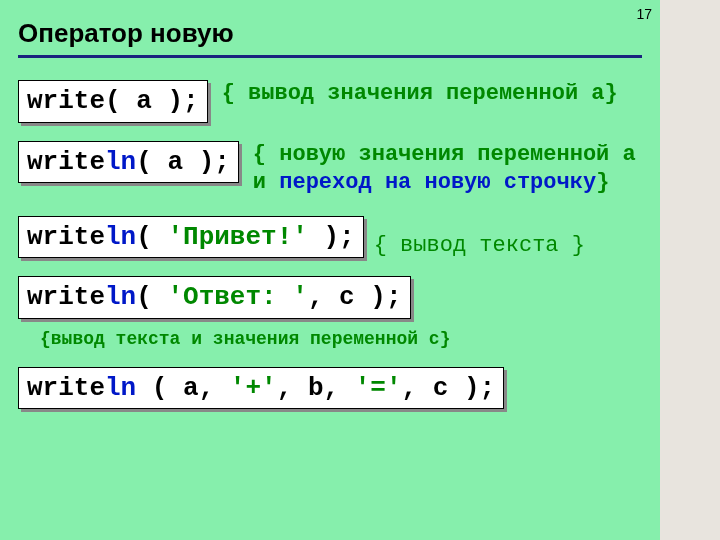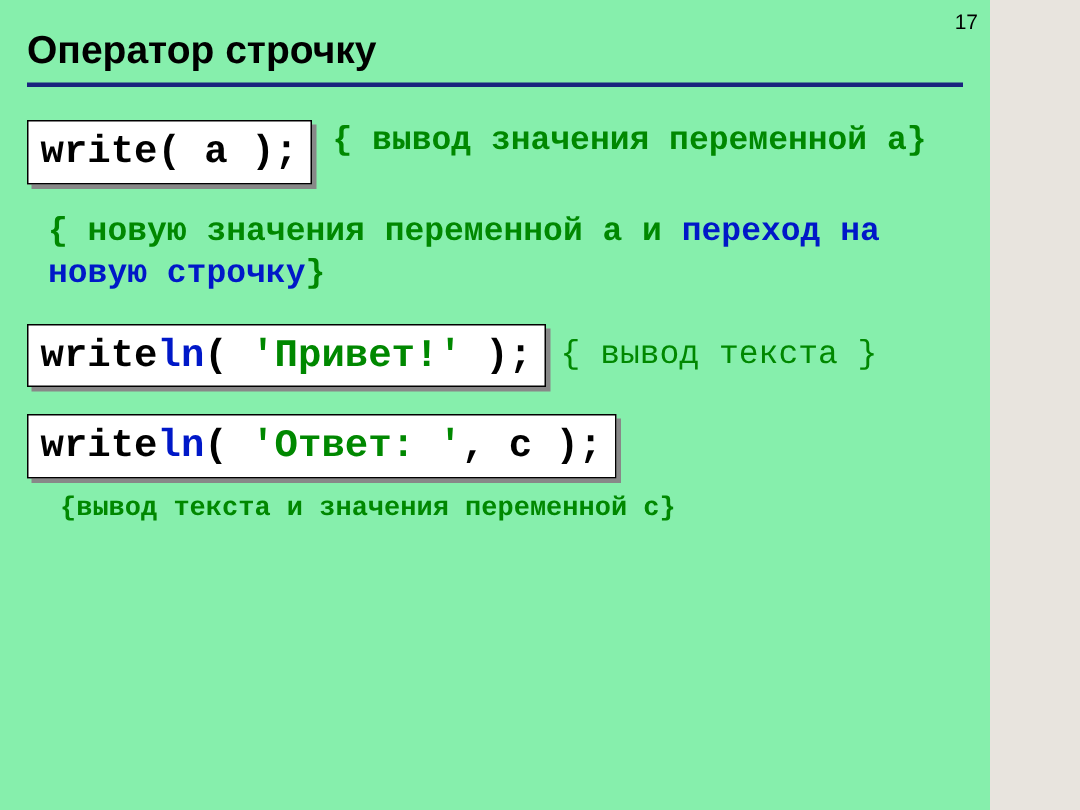--- a/index.html
+++ b/index.html
@@ -68,55 +68,59 @@
   .comment-green { color: #008800; }
   .free-desc {
     font-family: Liberation Mono, monospace;
     font-weight: bold;
     font-size: 18px;
     color: #008800;
     margin: 10px 0 18px 22px;
   }
   .inline-row {
     display: flex;
-    align-items: center;
+    align-items: flex-end;
     flex-wrap: wrap;
     margin-bottom: 18px;
   }
   .inline-row .desc-inline {
     font-family: "Courier New", monospace;
     font-weight: normal;
     font-size: 22px;
     margin-left: 10px;
     color: #008800;
   }
 </style>
 </head>
 <body>
 
 <div class="slide">
 
   <div class="page-num">17</div>
 
-  <div class="title">Оператор строчку</div>
+  <div class="title">Оператор новую</div>
   <hr class="rule">
 
   <div class="row">
     <div class="codebox"><span>write</span><span>( a );</span></div>
     <div class="desc"><span class="comment-green">{ </span><span class="comment-green">вывод значения переменной a</span><span class="comment-green">}</span></div>
   </div>
 
   <div class="row">
+    <div class="codebox"><span>write</span><span class="kw-blue">ln</span><span>( a );</span></div>
     <div class="desc"><span class="comment-green">{ </span><span class="comment-green">новую значения переменной a и </span><span class="kw-blue">переход на новую строчку</span><span class="comment-green">}</span></div>
   </div>
 
   <div class="inline-row">
     <div class="codebox"><span>write</span><span class="kw-blue">ln</span><span>( </span><span class="lit-green">'Привет!'</span><span> );</span></div>
     <div class="desc-inline">{ вывод текста }</div>
   </div>
 
   <div class="inline-row" style="margin-bottom:6px;">
     <div class="codebox"><span>write</span><span class="kw-blue">ln</span><span>( </span><span class="lit-green">'Ответ: '</span><span>, c );</span></div>
   </div>
   <div class="free-desc">{вывод текста и значения переменной c}</div>
 
+  <div class="inline-row">
+    <div class="codebox"><span>write</span><span class="kw-blue">ln</span><span> ( a, </span><span class="lit-green">'+'</span><span>, b, </span><span class="lit-green">'='</span><span>, c );</span></div>
+  </div>
 
 </div>
 
 </body></html>

